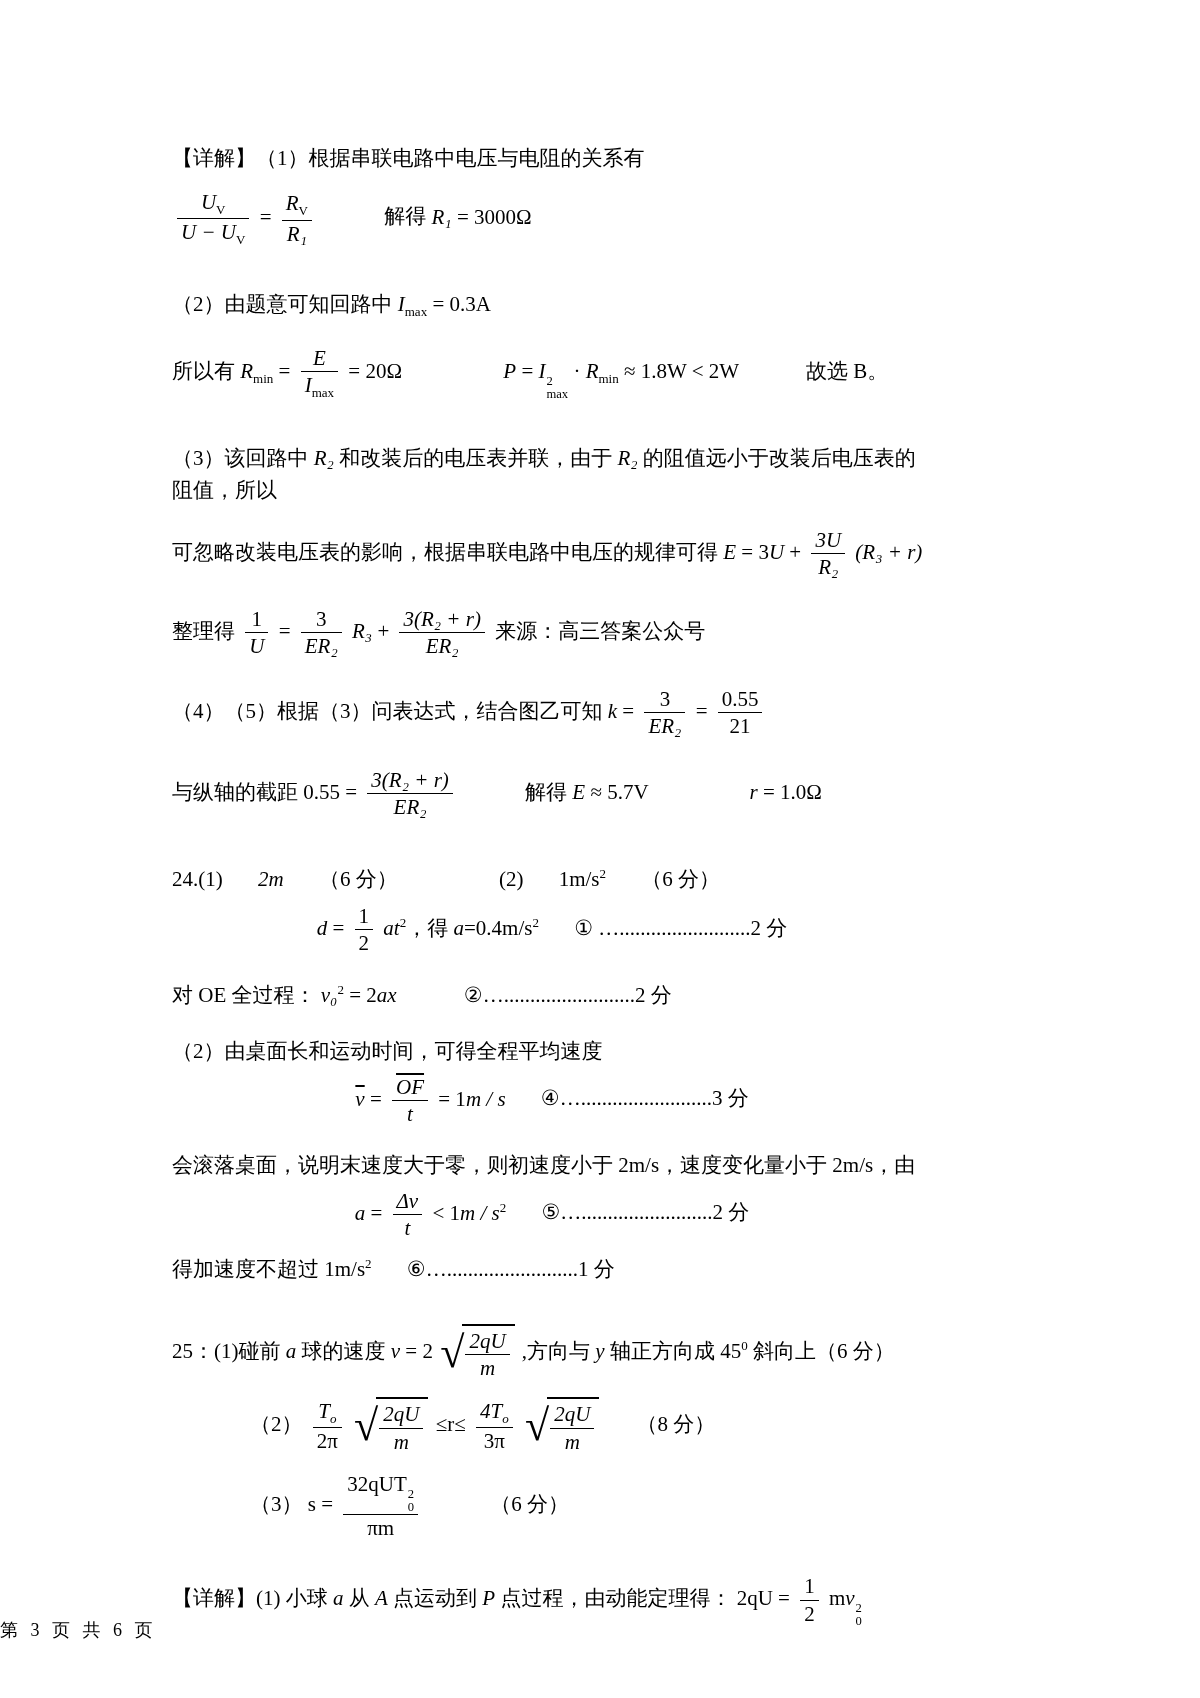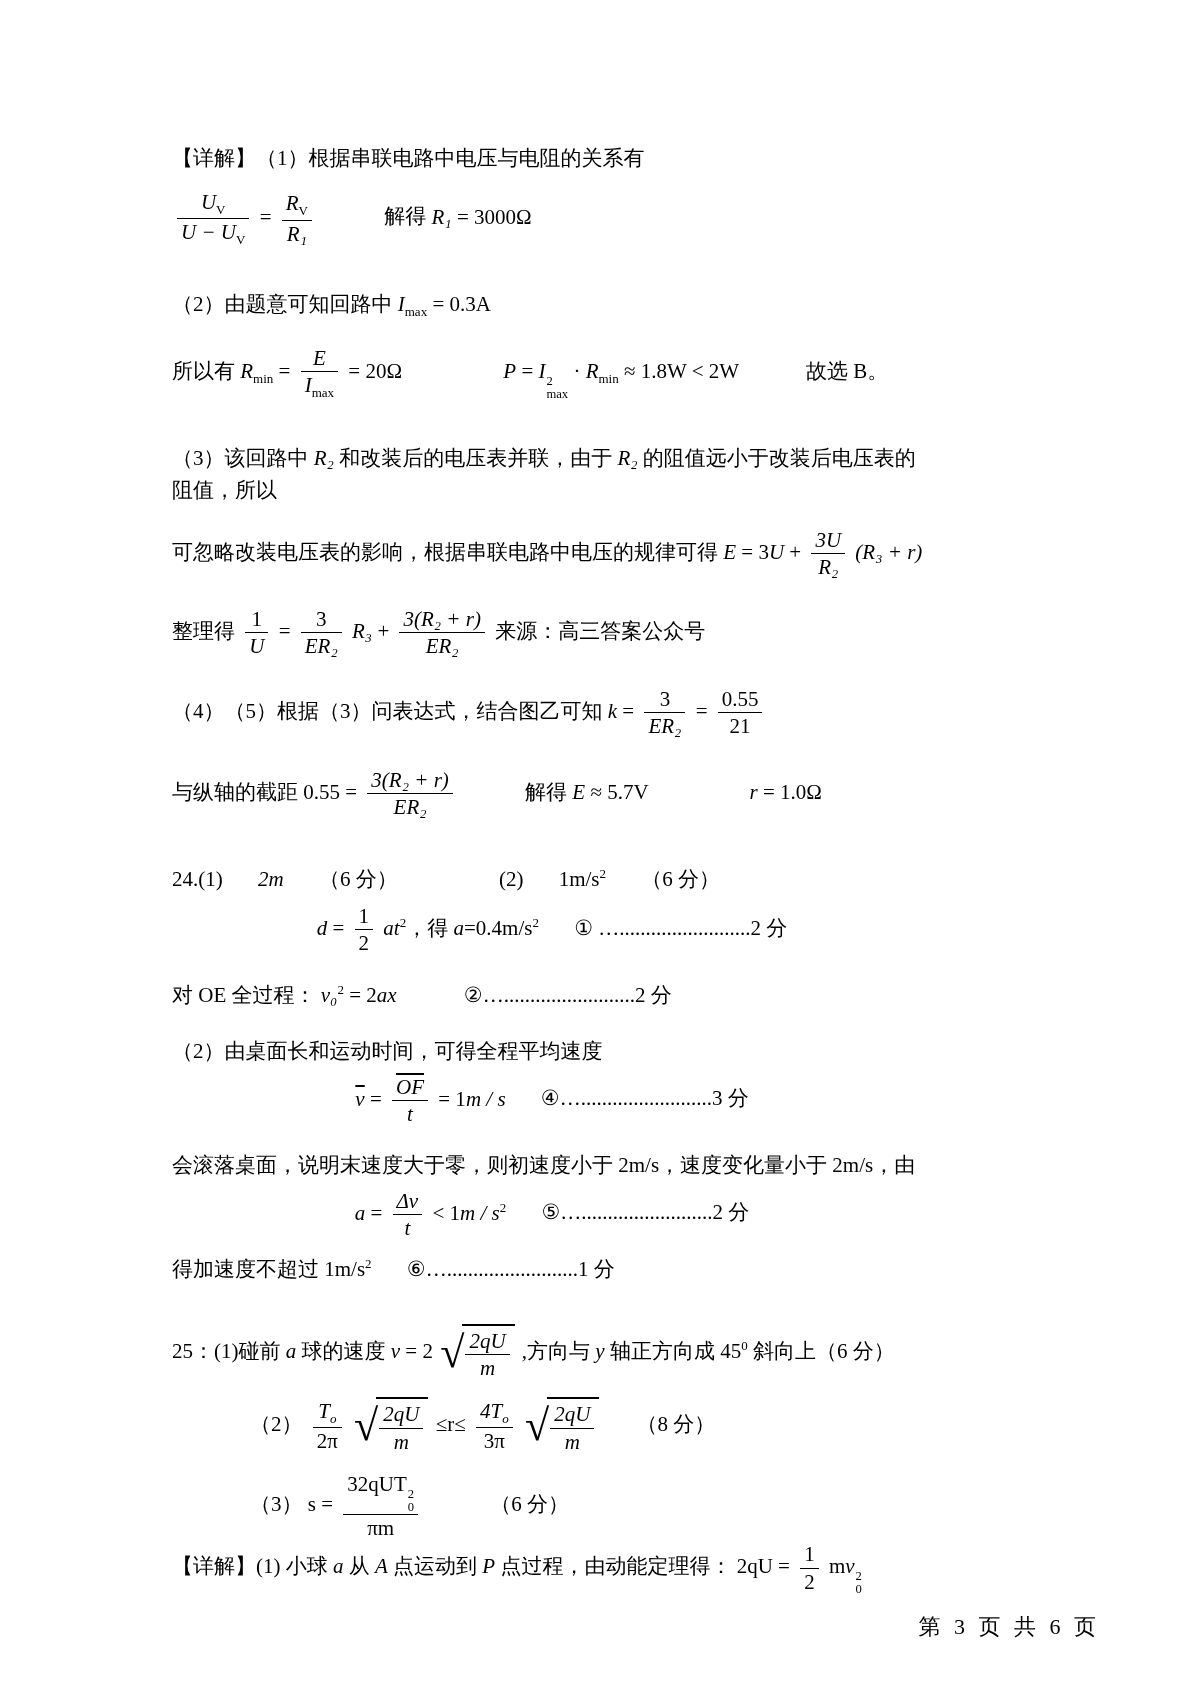--- a/index.html
+++ b/index.html
@@ -22,21 +22,21 @@
   .sqrt .frac{margin:0}
   .ss{display:inline-flex;flex-direction:column;align-items:flex-start;line-height:1.05;font-size:0.6em;vertical-align:-0.55em;margin-left:1px}
   .ovl{text-decoration:overline}
   .ctr{text-align:center}
   .bold{font-weight:normal}
   .g1{margin-left:30px}
   .g2{margin-left:62px}
   .g3{margin-left:96px}
   .ind1{padding-left:78px}
   .ind2{padding-left:142px}
-  .footer{position:absolute;bottom:56px;left:0;width:100%;text-align:right;font-size:22px;letter-spacing:4px}
+  .footer{position:absolute;bottom:56px;left:0;width:100%;text-align:left;font-size:18px;letter-spacing:4px}
 </style>
 </head>
 <body>
 
 <div class="page">
 
   <div class="ln"><span>【详解】（1）根据串联电路中电压与电阻的关系有</span></div>
 
   <div class="ln" style="margin-top:14px">
     <span class="frac">
@@ -255,21 +255,21 @@
     <span class="frac">
       <span class="num"><span>32qUT</span><span class="ss">
             <span>2</span>
             <span>0</span>
           </span></span>
       <span class="den">πm</span>
     </span>
     <span class="g2">（6 分）</span>
   </div>
 
-  <div class="ln" style="">
+  <div class="ln" style="margin-top:32px">
     <span>【详解】(1) 小球</span>
     <span class="mv">a</span>
     <span>从</span>
     <span class="mv">A</span>
     <span>点运动到</span>
     <span class="mv">P</span>
     <span>点过程，由动能定理得：</span>
     <span>2qU =</span>
     <span class="frac">
       <span class="num">1</span>

